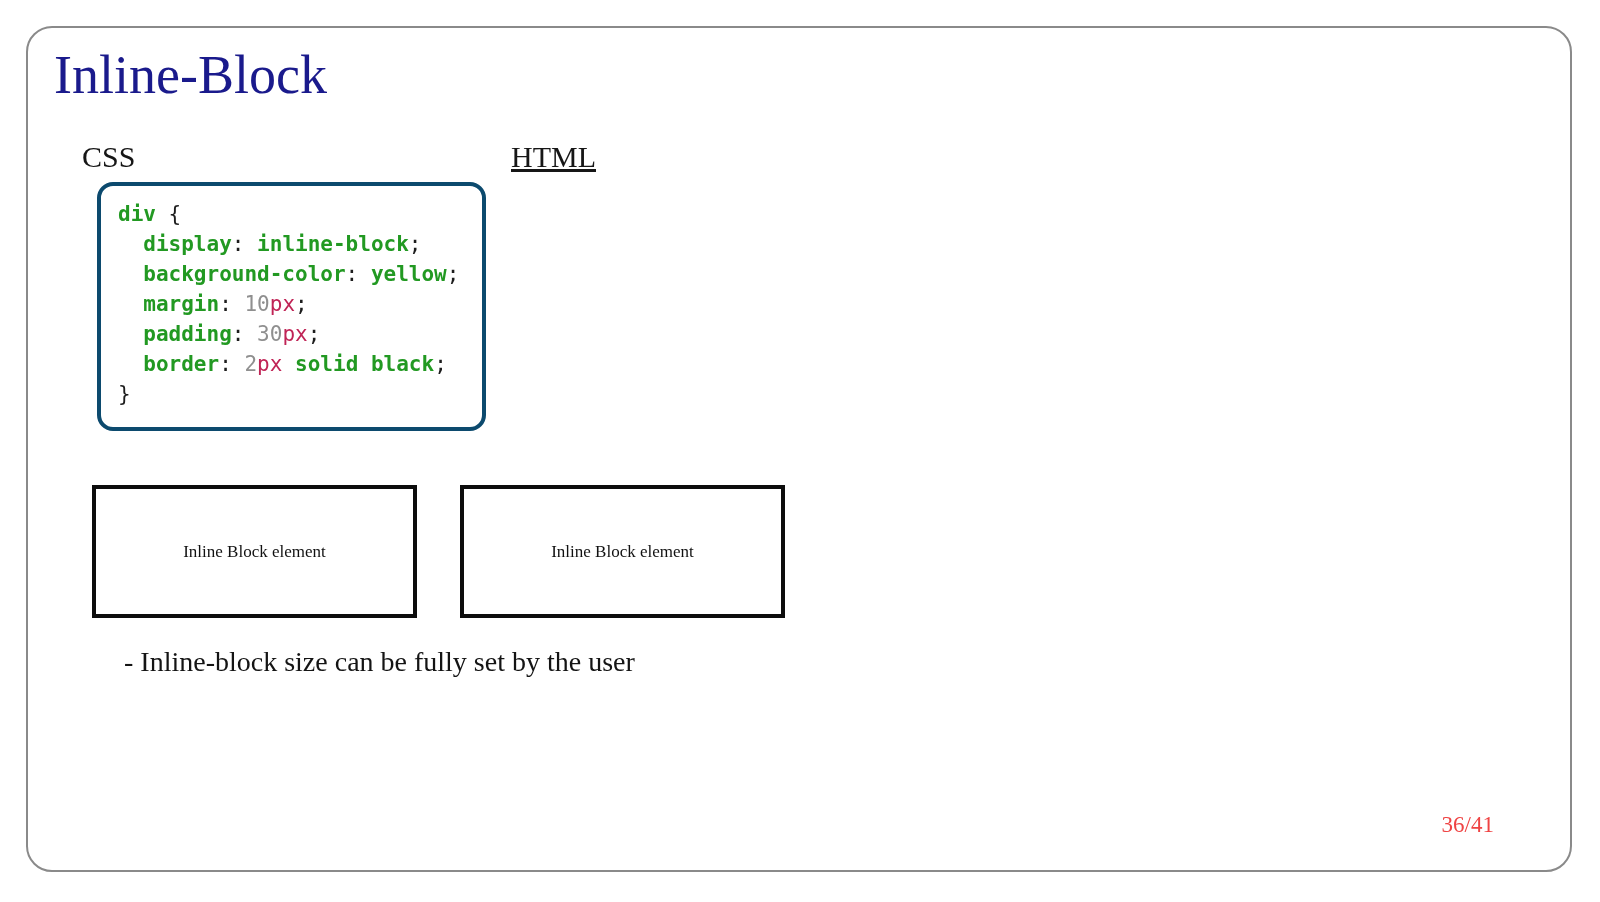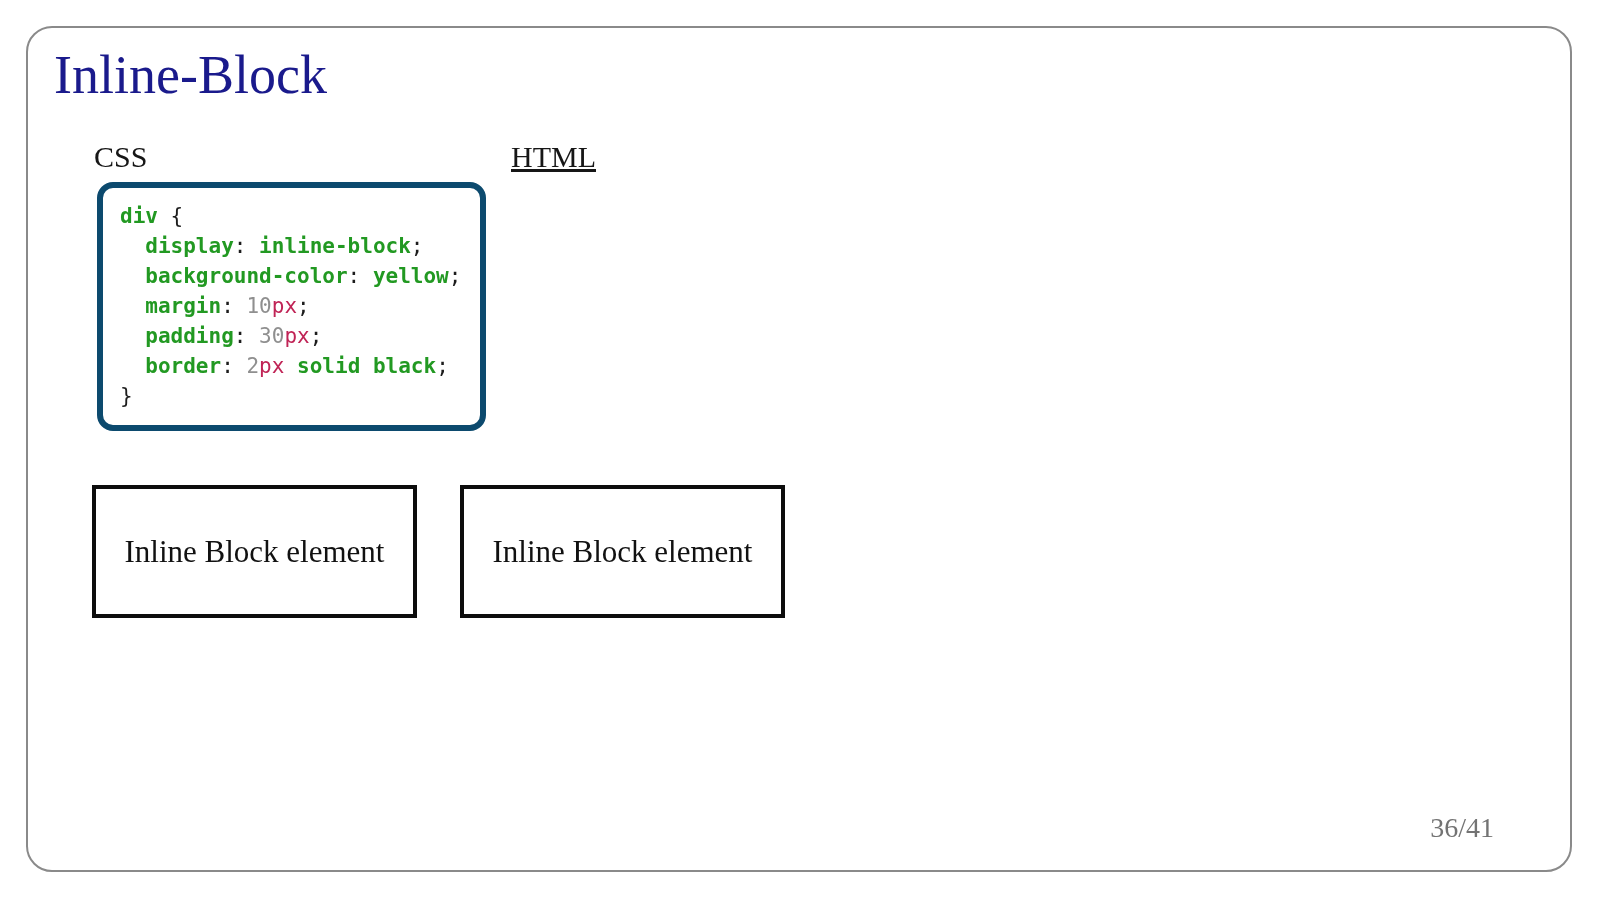--- a/index.html
+++ b/index.html
@@ -32,25 +32,25 @@
     line-height: 1.15;
     font-weight: normal;
     color: var(--title);
   }
   .section-label {
     position: absolute;
     top: 112px;
     font-size: 30px;
     color: #161616;
   }
-  .label-css  { left: 66px; }
+  .label-css  { left: 54px; }
   .label-html { left: 483px; text-decoration: underline; }
   .codebox {
     position: absolute;
-    border: 6px solid #0c4a6e;
+    border: 4px solid #0c4a6e;
     border-radius: 16px;
     background: #ffffff;
     font-family: "DejaVu Sans Mono", "Liberation Mono", monospace;
     font-size: 21px;
     line-height: 30px;
     color: var(--code_plain);
     padding: 13px 17px;
     white-space: pre;
   }
   .codebox-css  { left: 69px;  top: 154px; width: 389px; height: 249px; }
@@ -61,37 +61,37 @@
   .tok-pl  { color: var(--code_plain); }
   .demo-box {
     position: absolute;
     top: 457px;
     width: 325px; height: 133px;
     border: 4px solid #0d0d0d;
     background: #ffffff;
     display: flex;
     align-items: center;
     justify-content: center;
-    font-size: 31px;
+    font-size: 17px;
     color: #111111;
   }
   .demo-box-1 { left: 64px; }
   .demo-box-2 { left: 432px; }
   .notes {
     position: absolute;
     left: 96px; top: 612px;
     font-size: 28px;
     line-height: 44px;
     color: #141414;
   }
   .page-number {
     position: absolute;
-    right: 76px; bottom: 26px;
-    font-size: 28px;
-    color: #737373;
+    right: 76px; bottom: 32px;
+    font-size: 23px;
+    color: #ef4444;
   }
 </style>
 </head>
 <body>
 
 <div class="slide">
 
   <h1 class="title">Inline-Block</h1>
 
   <div class="section-label label-css">CSS</div>
@@ -109,17 +109,18 @@
 
   <div class="demo-box demo-box-1">
     <span>Inline Block element</span>
   </div>
 
   <div class="demo-box demo-box-2">
     <span>Inline Block element</span>
   </div>
 
   <div class="notes">
+    <div class="note-line">- Inline-block size can be fully set by the user</div>
   </div>
 
   <div class="page-number">36/41</div>
 
 </div>
 
 </body></html>

